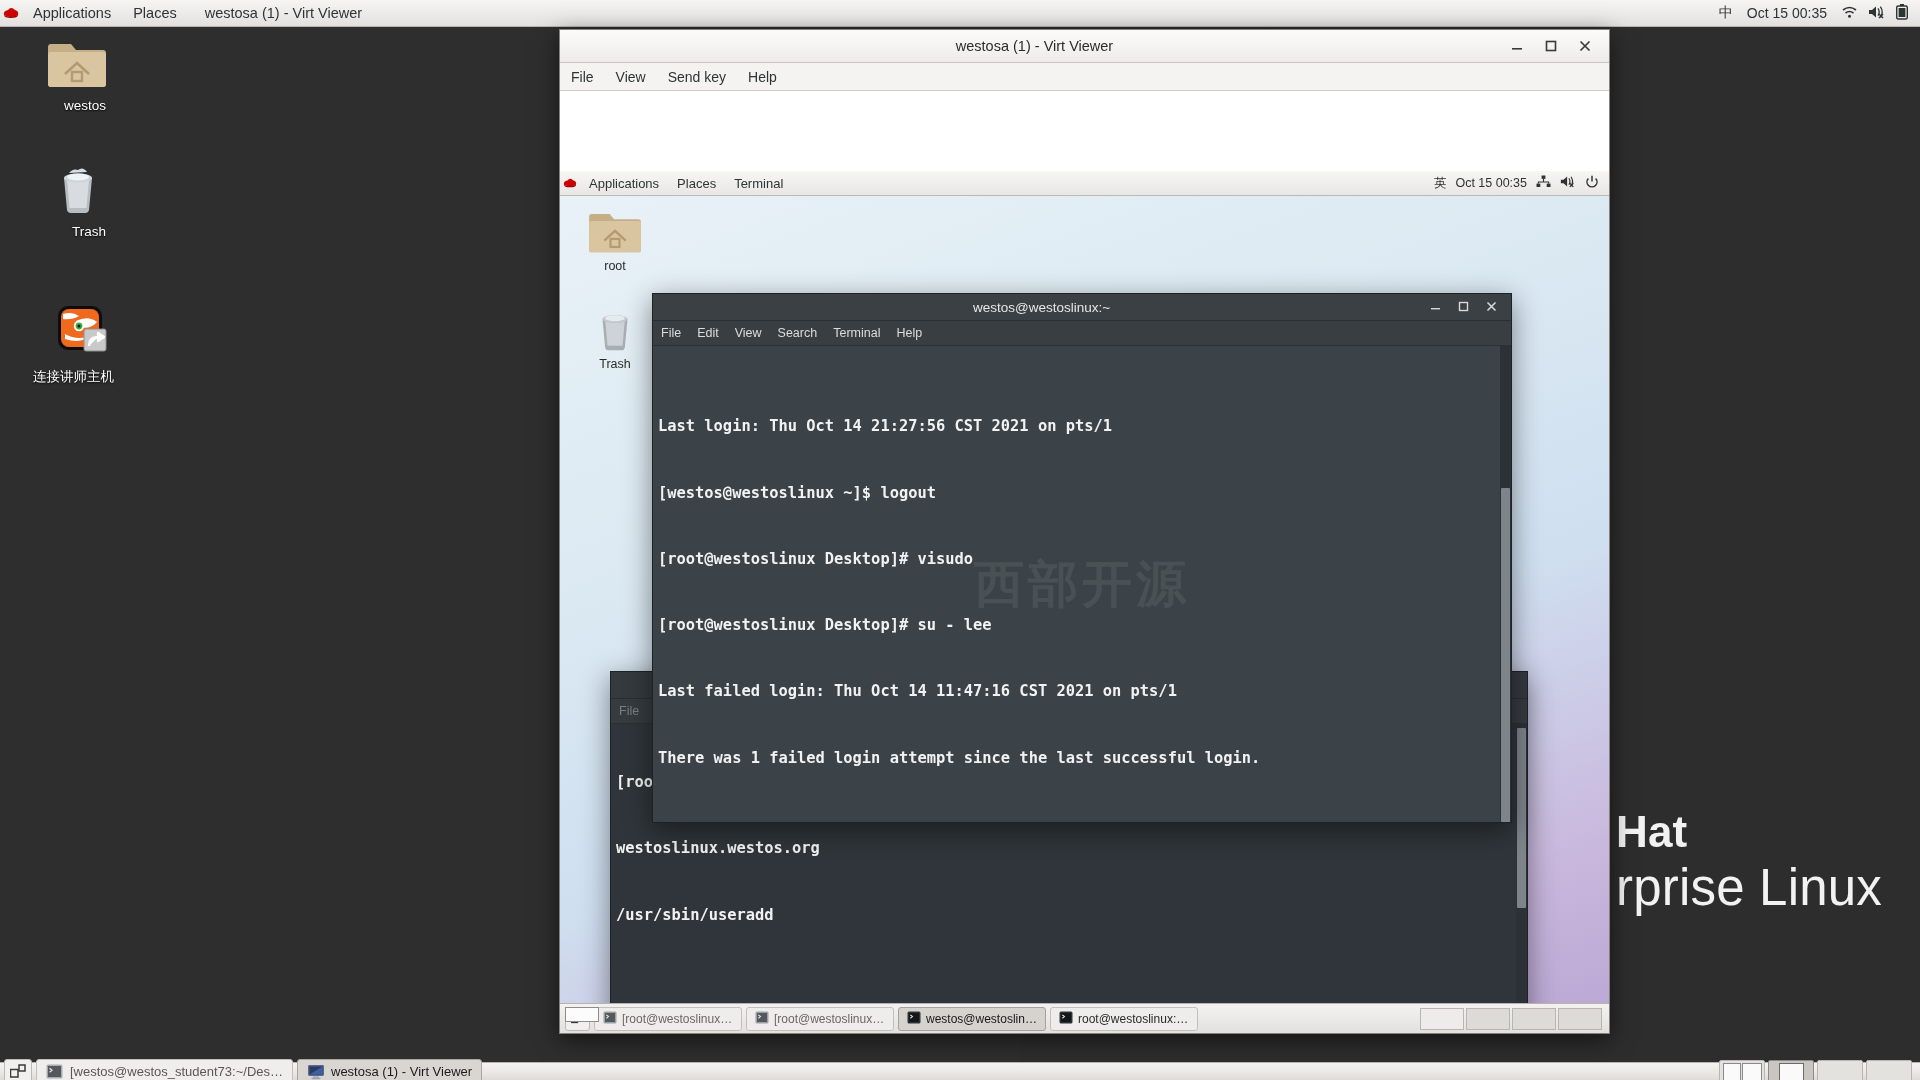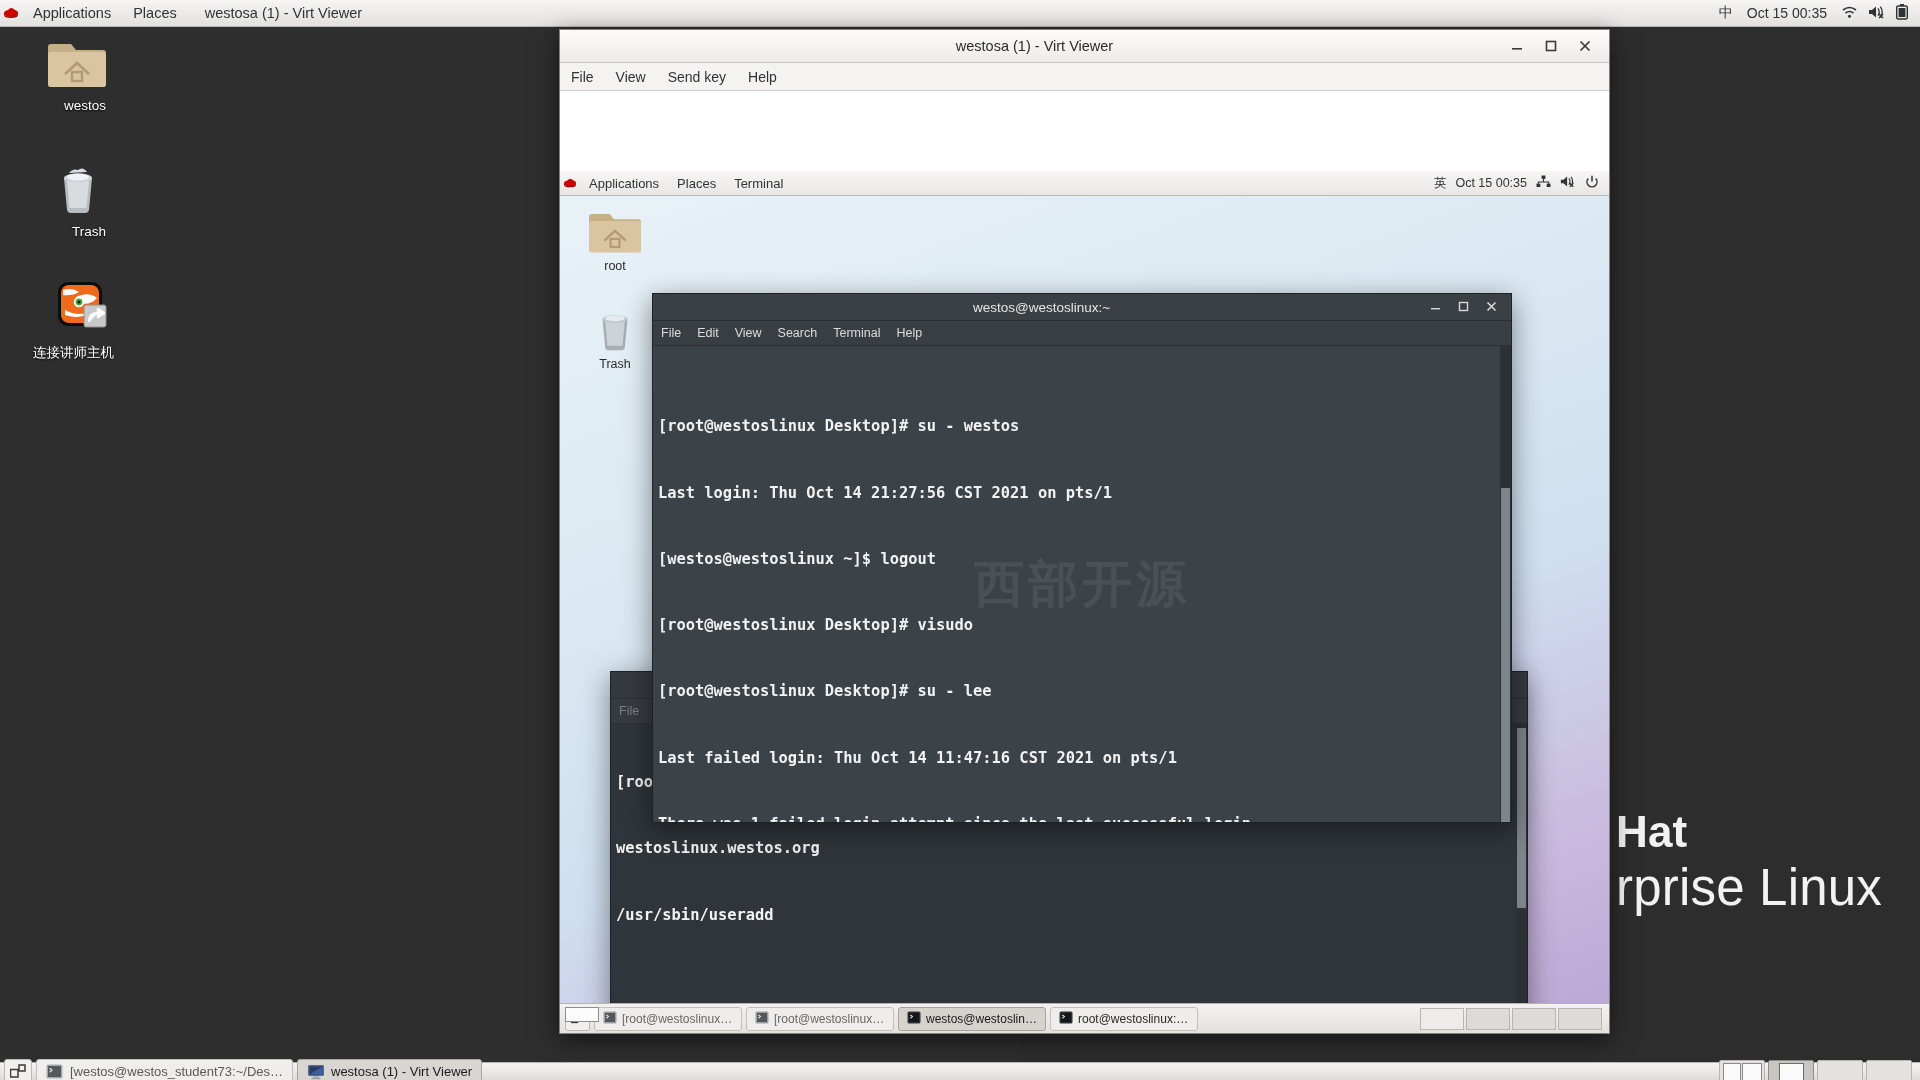--- a/index.html
+++ b/index.html
@@ -238,21 +238,21 @@
         <path d="M14 18 l3 32 a4 4 0 0 0 4 3 h14 a4 4 0 0 0 4 -3 l3 -32 z" fill="#b8bdc2"></path>
         <path d="M17 20 l2.6 28 h16.8 l2.6 -28 z" fill="#d8dce0"></path>
         <ellipse cx="28" cy="18" rx="14" ry="4.6" fill="#cfd4d9"></ellipse>
         <ellipse cx="28" cy="17" rx="11" ry="3.4" fill="#eef3f8"></ellipse>
         <path d="M19 13 q4 -5 9 -3 q5 -4 9 2" fill="#e8f1fa" opacity=".9"></path>
       </svg>
     </span>
     <span class="label">Trash</span>
   </div>
 
-  <div class="desk-icon" style="left:6px; top:280px; width:108px;">
+  <div class="desk-icon" style="left:6px; top:304px; width:108px;">
     <span class="glyph">
       <svg width="62" height="58" viewBox="0 0 62 58">
         <rect x="6" y="2" width="44" height="44" rx="10" fill="#0d0d0d"></rect>
         <rect x="9" y="5" width="38" height="38" rx="8" fill="#f06a1e"></rect>
         <path d="M11 10 q9 -3 16 2 q-7 4 -16 3 z" fill="#ffffff"></path>
         <path d="M13 30 q12 7 26 2 q-10 8 -26 3 z" fill="#ffffff"></path>
         <path d="M24 17 q12 -6 21 1 q-8 9 -21 4 z" fill="#ffffff"></path>
         <circle cx="27" cy="22" r="5.2" fill="#ffffff"></circle>
         <circle cx="27" cy="22" r="3.4" fill="#3fae3f"></circle>
         <circle cx="27" cy="22" r="1.5" fill="#111"></circle>
@@ -508,21 +508,20 @@
                 <span>Terminal</span>
               </div>
             <div class="mi">
                 <span>Help</span>
               </div>
           </div>
           <div class="term-screen">
             <div class="watermark">
               <span class="cn" style="font-family:'DejaVu Sans',sans-serif;">西部开源</span>
             </div>
-            <div class="line">[root@westoslinux Desktop]# su - westos</div>
             <div class="line">Last login: Thu Oct 14 21:27:56 CST 2021 on pts/1</div>
             <div class="line">[westos@westoslinux ~]$ logout</div>
             <div class="line">[root@westoslinux Desktop]# visudo</div>
             <div class="line">[root@westoslinux Desktop]# su - lee</div>
             <div class="line">Last failed login: Thu Oct 14 11:47:16 CST 2021 on pts/1</div>
             <div class="line">There was 1 failed login attempt since the last successful login.</div>
             
             
             
             

